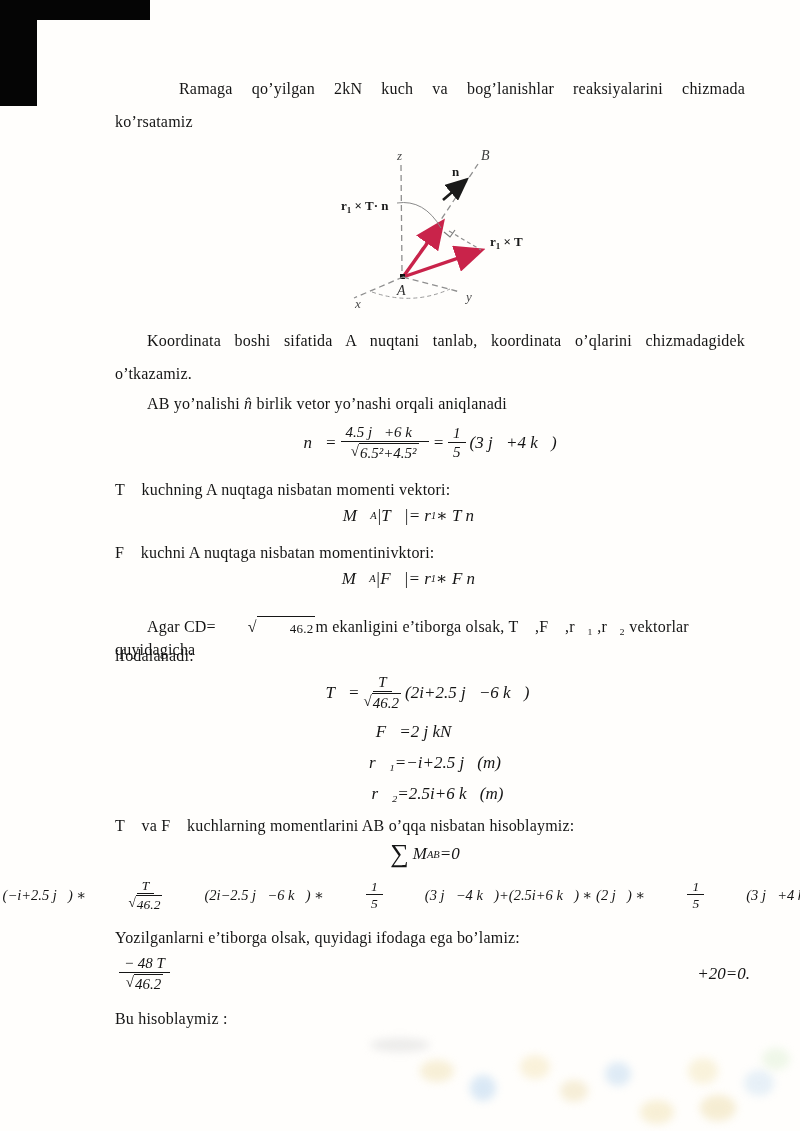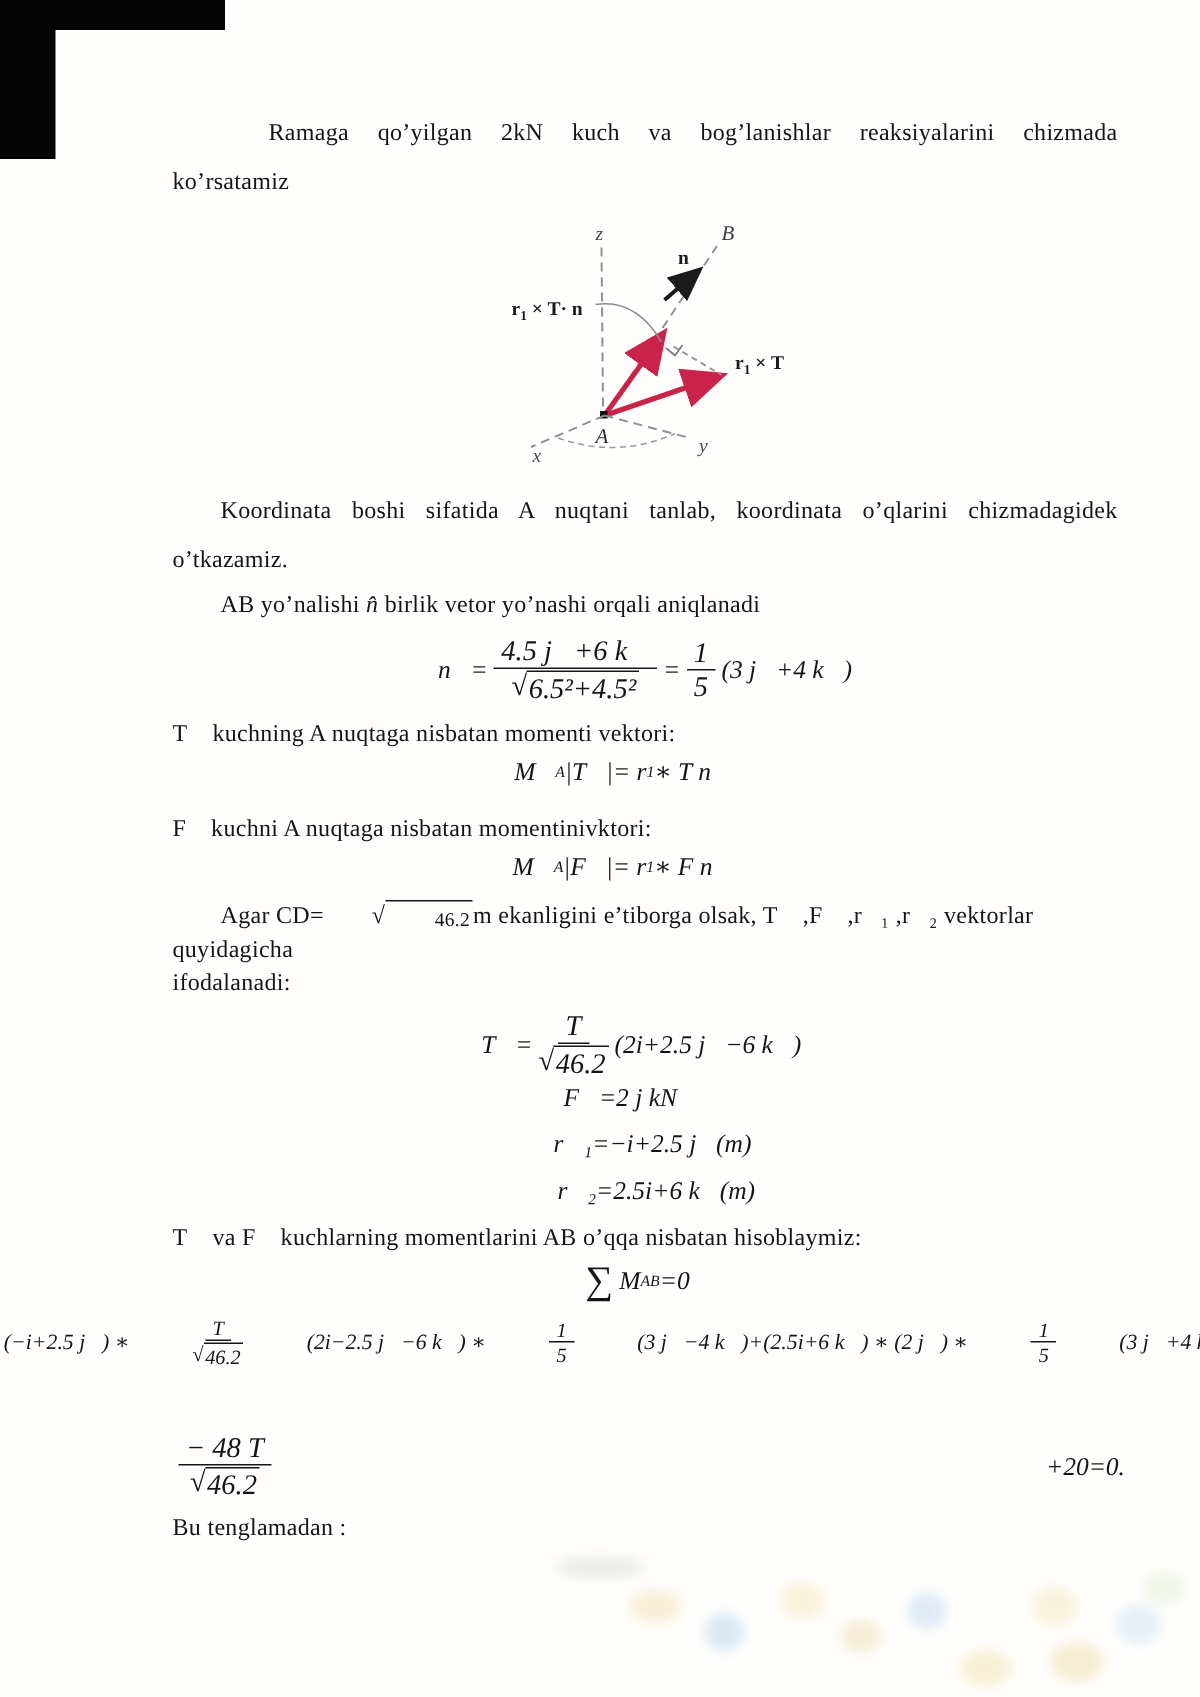--- a/index.html
+++ b/index.html
@@ -11,21 +11,21 @@
   
   .line{position:absolute;left:115px;width:630px;font-size:16px;line-height:21px;
         letter-spacing:.2px;white-space:normal;}
   .jst{text-align:justify;text-align-last:justify;}
   .ind1{text-indent:64px;}
   .ind2{text-indent:32px;}
   
   .fx{position:absolute;display:flex;align-items:center;justify-content:center;
       font-style:italic;font-size:17px;white-space:nowrap;}
   .frac{display:inline-flex;flex-direction:column;align-items:center;line-height:1.12;
-        margin:0 4px;vertical-align:middle;font-size:19px;}
+        margin:0 4px;vertical-align:middle;font-size:15px;}
   .frac .num{padding:0 5px 0 5px;border-bottom:1.4px solid #161616;}
   .frac .den{padding-top:1px;display:inline-flex;align-items:flex-start;}
   .sq{white-space:nowrap;display:inline-flex;align-items:flex-start;}
   .sq .rsign{font-style:normal;}
   .ovl{border-top:1.4px solid #161616;padding:1px 2px 0 1px;}
   sub{font-size:10.5px;font-style:italic;}
   .sigma{font-size:26px;font-style:normal;margin-right:4px;line-height:1;}
   .small-fx{font-size:14.5px;gap:38px;}
   .small-fx .frac{font-size:13.5px;}
   
@@ -130,21 +130,21 @@
 
   <div class="line" style="top:542px;"><span>F⃗ kuchni A nuqtaga nisbatan momentinivktori:</span></div>
   <div class="fx" style="left:115px;width:600px;top:568px;">
     <span>M⃗</span>
       <sub>A</sub>
       <span>|F⃗|= r</span>
       <sub>1</sub>
       <span> ∗ F n⃗</span>
   </div>
 
-  <div class="line ind2" style="top:600px;font-family:Liberation Serif, serif;"><span>Agar CD=</span><span class="sq">
+  <div class="line ind2" style="top:616px;font-family:Liberation Serif, serif;"><span>Agar CD=</span><span class="sq">
         <span>√</span>
         <span class="ovl" style="font-size:13px;">46.2</span>
       </span><span>m ekanligini e’tiborga olsak, T⃗ ,F⃗ ,r⃗₁ ,r⃗₂ vektorlar quyidagicha</span></div>
   <div class="line" style="top:645px;"><span>ifodalanadi:</span></div>
 
   <div class="fx" style="left:110px;width:635px;top:674px;">
     <span>T⃗=</span>
     <span class="frac">
       <span class="num">T</span>
       <span class="den">
@@ -191,27 +191,28 @@
       <span class="den">5</span>
     </span>
     <span>(3 j⃗−4 k⃗)+(2.5i+6 k⃗) ∗ (2 j⃗) ∗</span>
     <span class="frac">
       <span class="num">1</span>
       <span class="den">5</span>
     </span>
     <span>(3 j⃗+4 k⃗)=0</span>
   </div>
 
+  <div class="line" style="top:927px;"><span>Yozilganlarni e’tiborga olsak, quyidagi ifodaga ega bo’lamiz:</span></div>
   <div class="fx" style="left:115px;width:635px;top:955px;justify-content:space-between;">
     <span class="frac">
       <span class="num">− 48 T</span>
       <span class="den">
           <span class="sq">
             <span class="rsign">√</span>
             <span class="ovl">46.2</span>
           </span>
         </span>
     </span>
     <span>+20=0.</span>
   </div>
-  <div class="line" style="top:1008px;"><span>Bu tenglamadan :</span></div>
+  <div class="line" style="top:1008px;"><span>Bu hisoblaymiz :</span></div>
 
 </div>
 
 </body></html>

